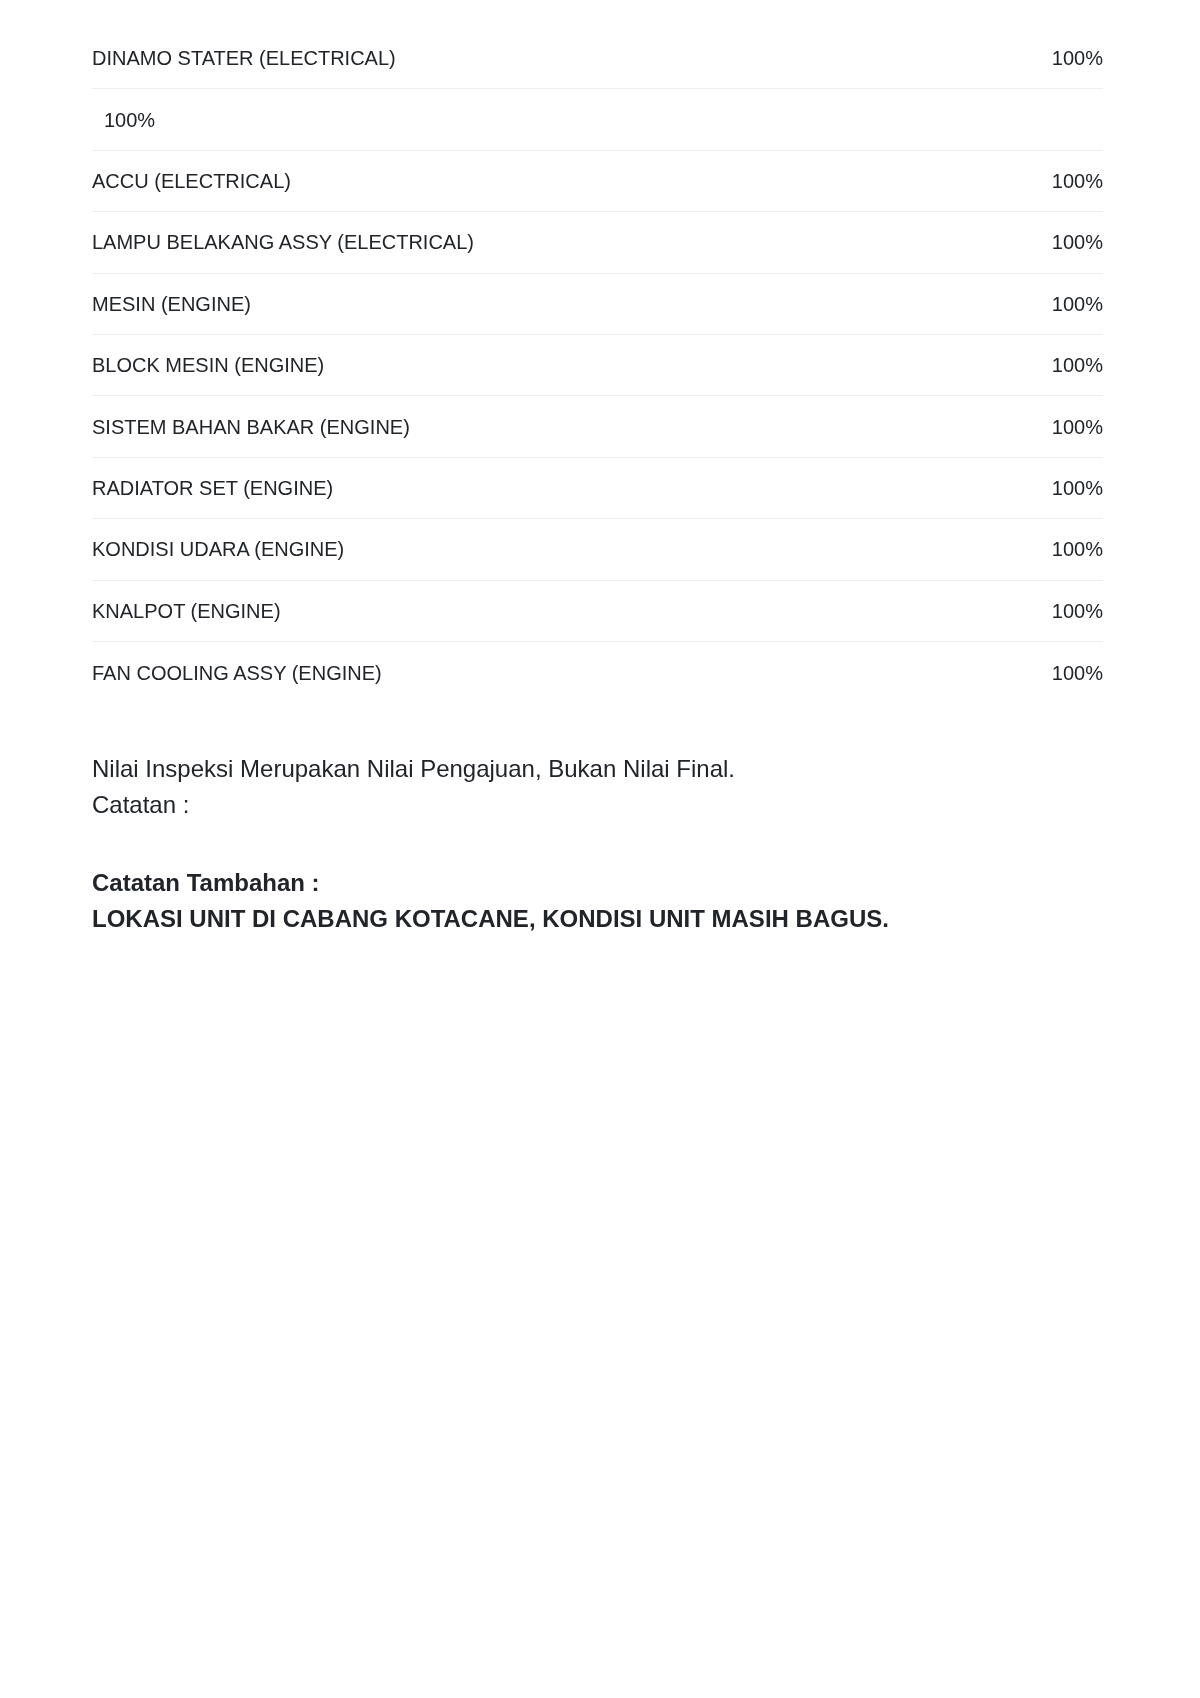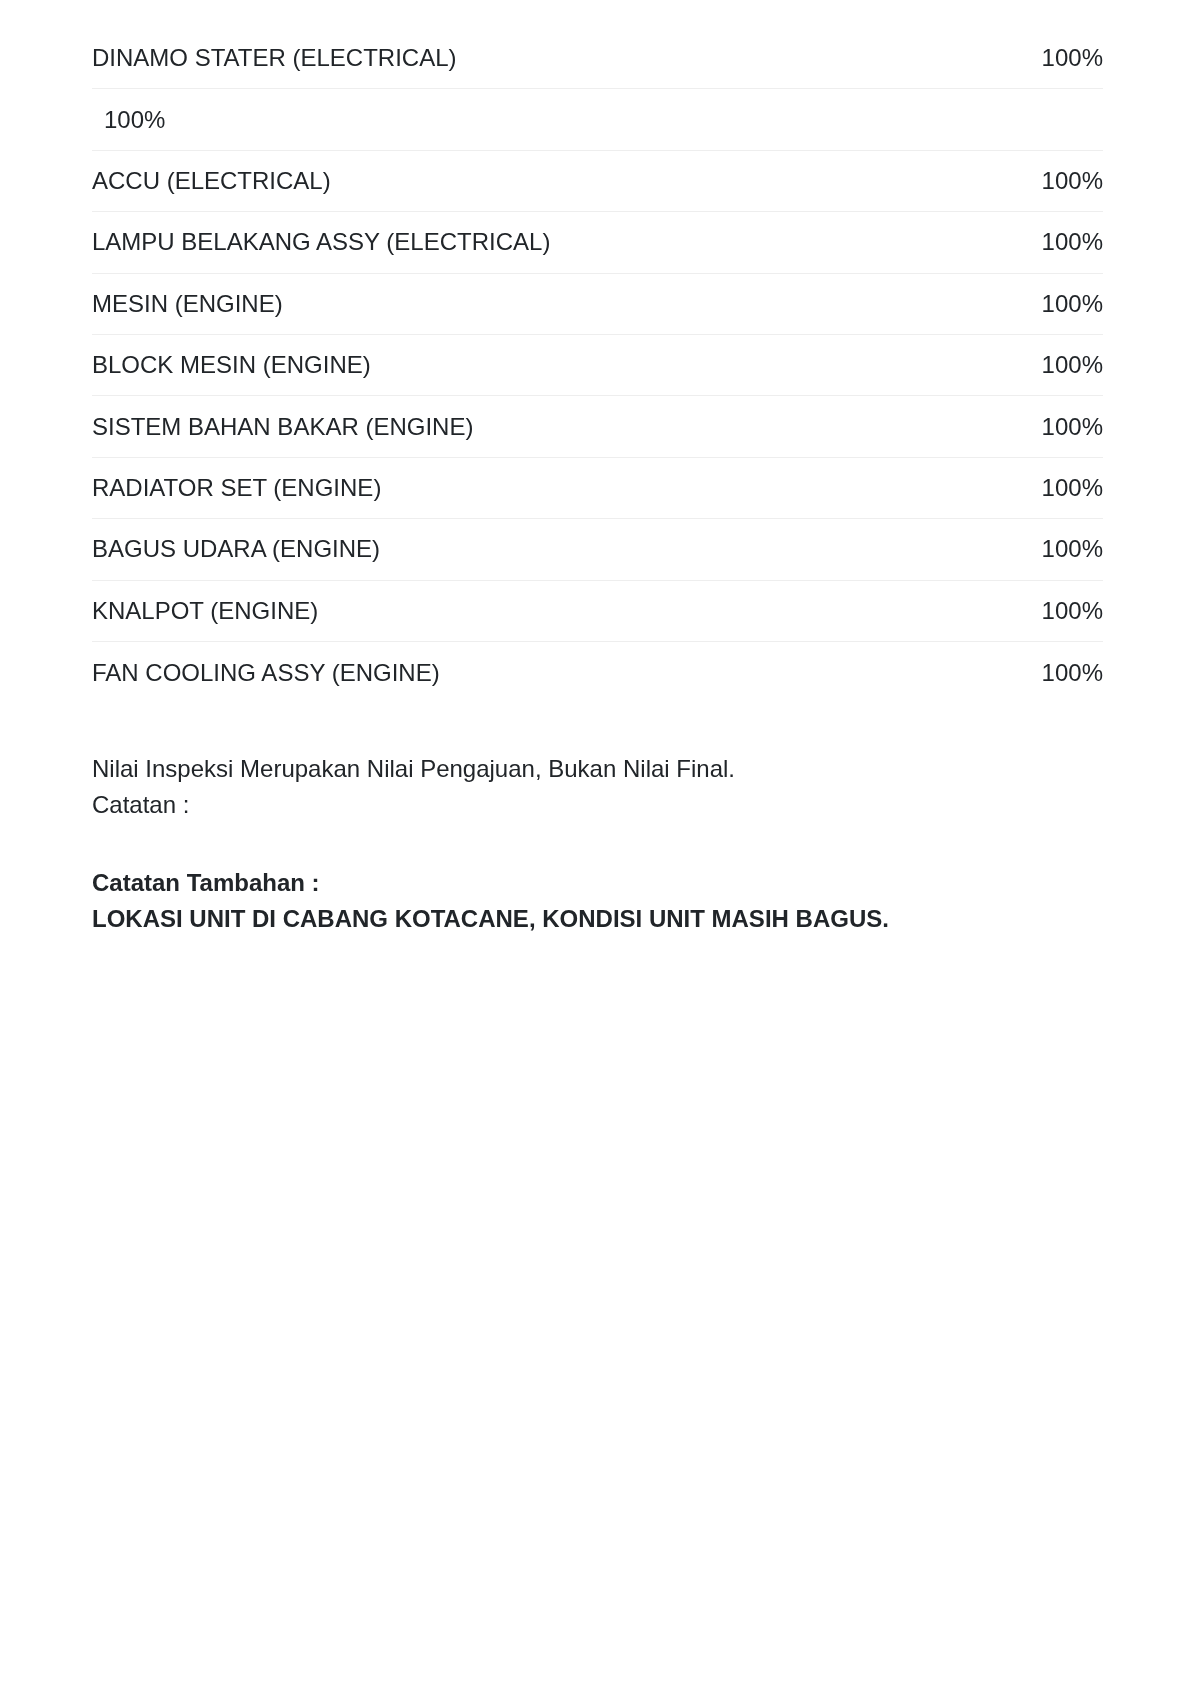--- a/index.html
+++ b/index.html
@@ -16,21 +16,21 @@
     margin: 28px 97px 0 92px; 
   }
   .inspection-list { width: 100%; }
   .row {
     display: flex;
     justify-content: space-between;
     align-items: center;
     height: 61.4px;
     box-sizing: border-box;
     border-bottom: 1px solid #eeeeee;
-    font-size: 24px;
+    font-size: 20px;
     line-height: 28px;
   }
   .row:last-child { border-bottom: none; }
   .row .label { white-space: nowrap; }
   .row .value { white-space: nowrap; text-align: right; margin-left: 12px; }
   .notes-block {
     font-size: 24px;
     line-height: 36px;
   }
   .notes-block.first { margin-top: 48px; }
@@ -75,21 +75,21 @@
     <span class="label">SISTEM BAHAN BAKAR (ENGINE)</span>
     <span class="value">100%</span>
   </div>
 
   <div class="row">
     <span class="label">RADIATOR SET (ENGINE)</span>
     <span class="value">100%</span>
   </div>
 
   <div class="row">
-    <span class="label">BAGUS UDARA (ENGINE)</span>
+    <span class="label">KONDISI UDARA (ENGINE)</span>
     <span class="value">100%</span>
   </div>
 
   <div class="row">
     <span class="label">KNALPOT (ENGINE)</span>
     <span class="value">100%</span>
   </div>
 
   <div class="row">
     <span class="label">FAN COOLING ASSY (ENGINE)</span>

